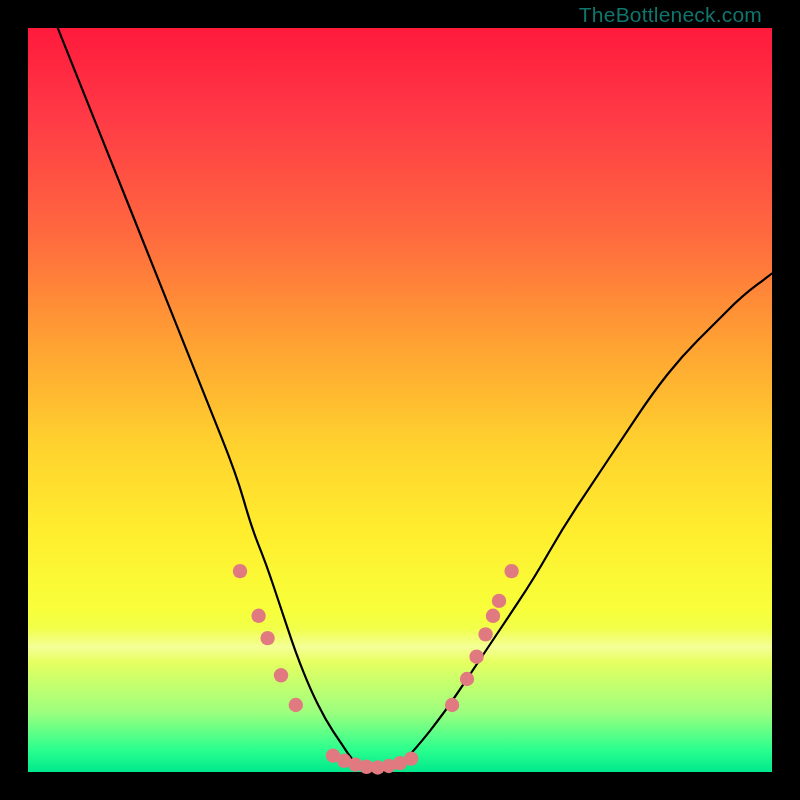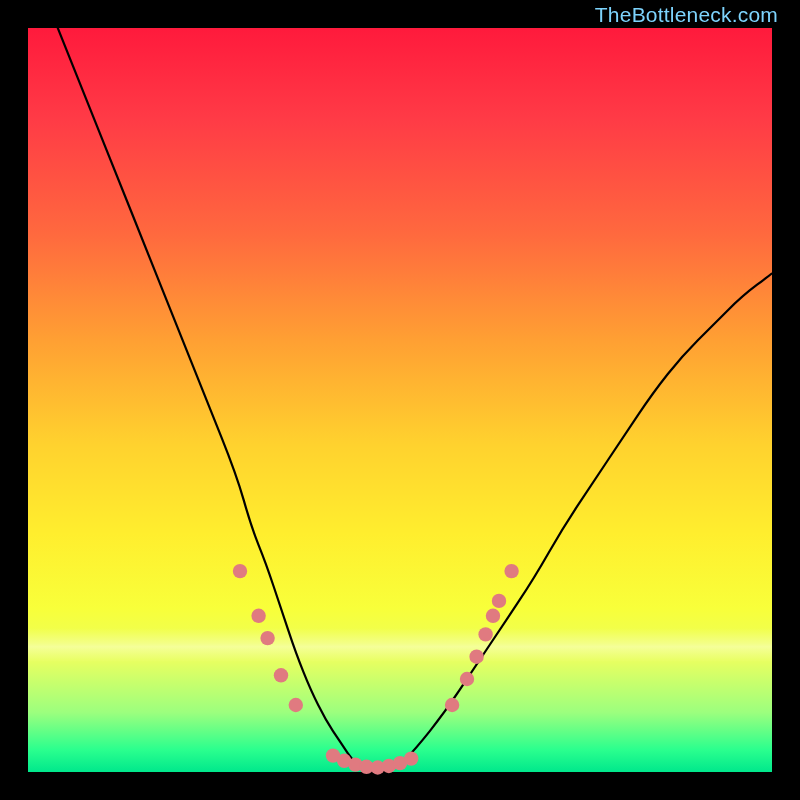--- a/index.html
+++ b/index.html
@@ -53,22 +53,22 @@
       rgba(255,255,220,0) 0%,
       rgba(255,255,230,0.35) 45%,
       rgba(255,255,235,0.45) 55%,
       rgba(255,255,220,0) 100%
     );
     pointer-events: none;
   }
   .watermark {
     position: absolute;
     top: 3px;
-    right: 22px;
-    color: #7dd3fc;
+    right: 38px;
+    color: #0f766e;
     font-size: 21px;
     font-weight: 500;
     letter-spacing: 0.2px;
     pointer-events: none;
   }
   svg.curve {
     position: absolute;
     left: 0;
     top: 0;
     width: 744px;

